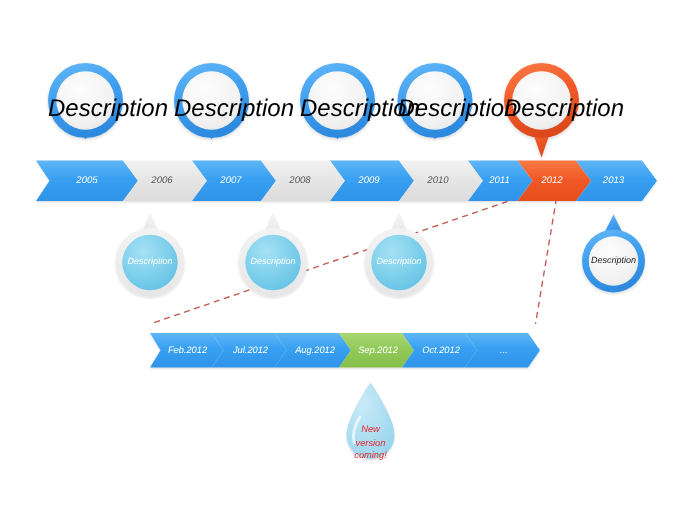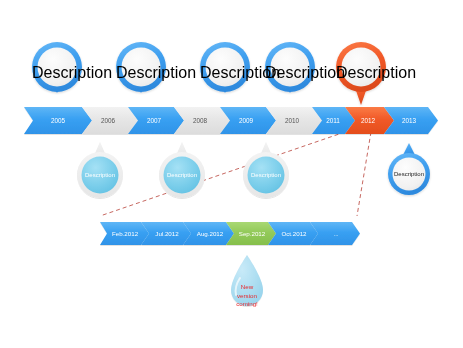--- a/index.html
+++ b/index.html
@@ -27,20 +27,21 @@
   .pin-label-white {
     color: #ffffff;
   }
   .year-label-on-blue {
     color: #ffffff;
   }
   .txt {
     position: absolute;
     pointer-events: none;
     white-space: nowrap;
+    font-style: italic;
   }
 </style>
 </head>
 <body>
 
 <div id="canvas">
 
   <svg id="svg-layer" viewBox="0 0 463 348">
     <defs>
 

